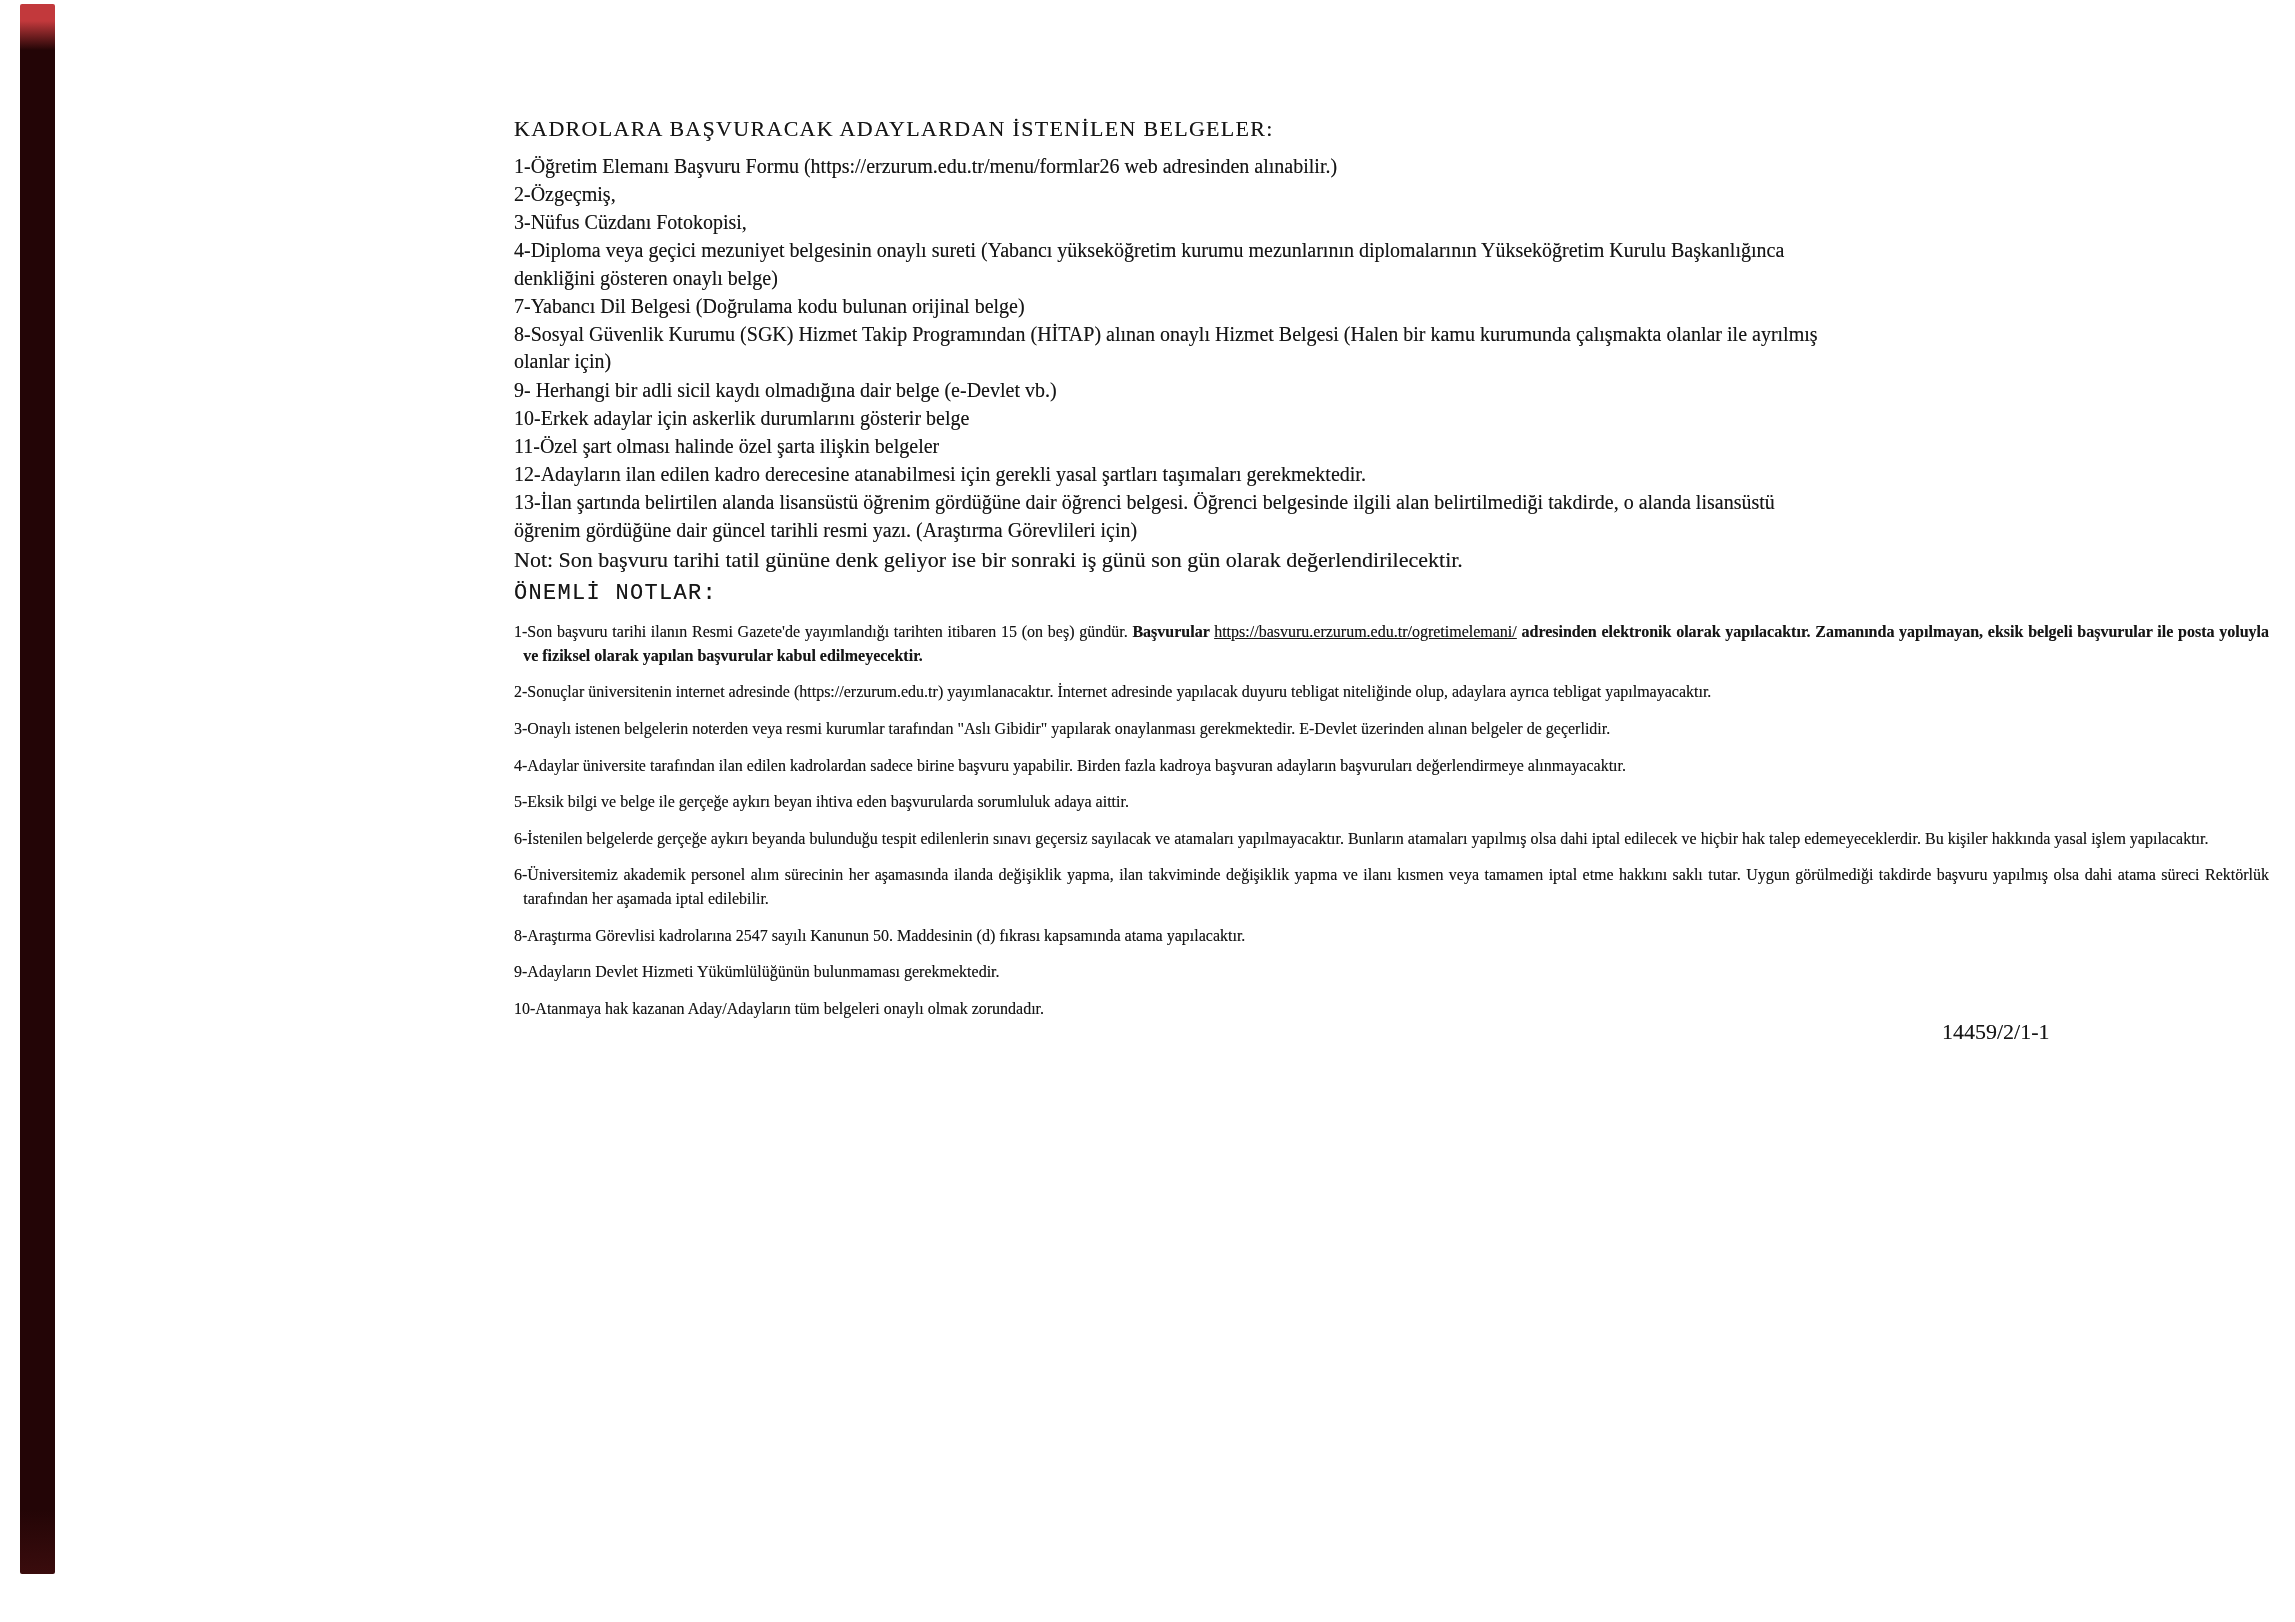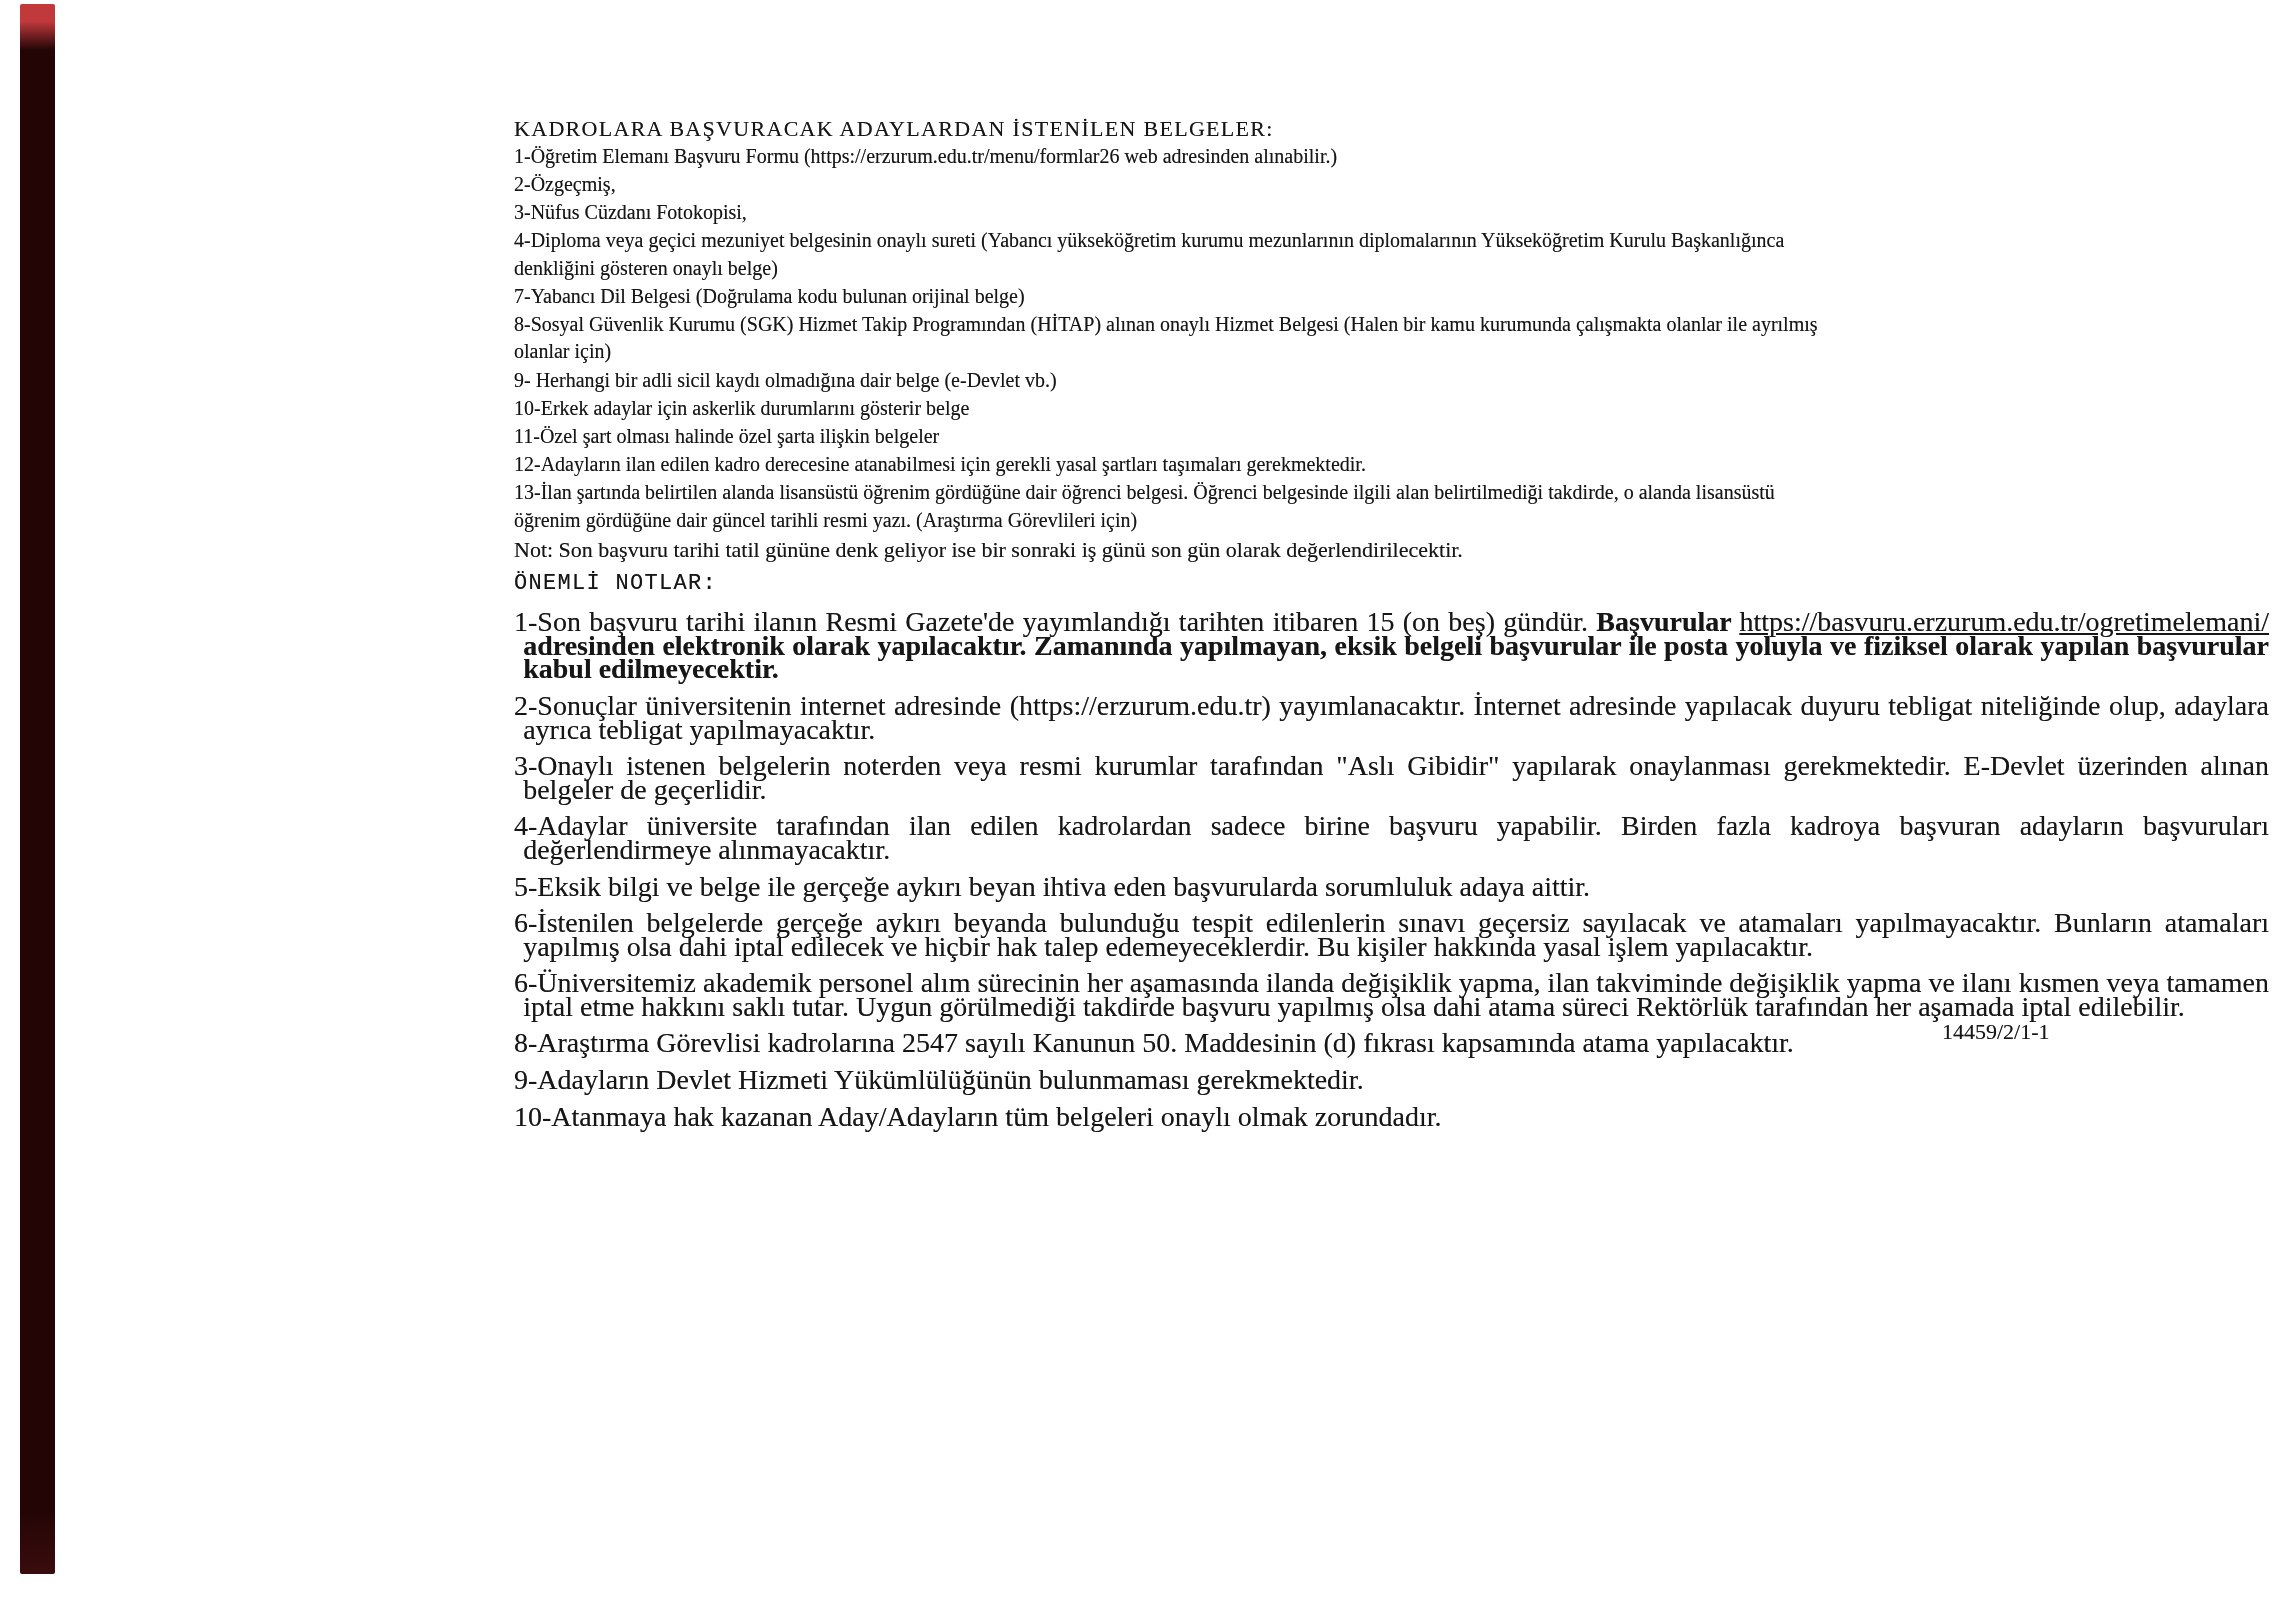--- a/index.html
+++ b/index.html
@@ -32,21 +32,21 @@
     position: absolute;
     left: 514px;
     top: 115px;
     width: 1755px;
     text-shadow: 0 0 0.4px rgba(20,20,20,0.5);
   }
   .doc-title {
     font-size: 22px;
     line-height: 27.5px;
     letter-spacing: 1.3px;
-    margin-bottom: 0;
+    margin-bottom: 10px;
     white-space: nowrap;
   }
   .doc-item {
     font-size: 20px;
     line-height: 27.5px;
     margin-bottom: 0.7px;
     white-space: pre-line;
     text-align: justify;
   }
   .note-line {
@@ -56,21 +56,21 @@
   }
   .important-title {
     font-size: 22px;
     line-height: 27.5px;
     letter-spacing: 1.3px;
     margin-top: 6.5px;
     margin-bottom: 5.2px;
     font-family: Liberation Mono, monospace;
   }
   .note-item {
-    font-size: 28px;
+    font-size: 16px;
     line-height: 23.6px;
     margin-bottom: 1.3px;
     text-align: justify;
     padding-left: 9.2px;
     text-indent: -9.2px;
     margin-top: 13px;
   }
   .note-item .b { font-weight: bold; }
   .note-item .u { text-decoration: underline; }
   .footer-ref {

